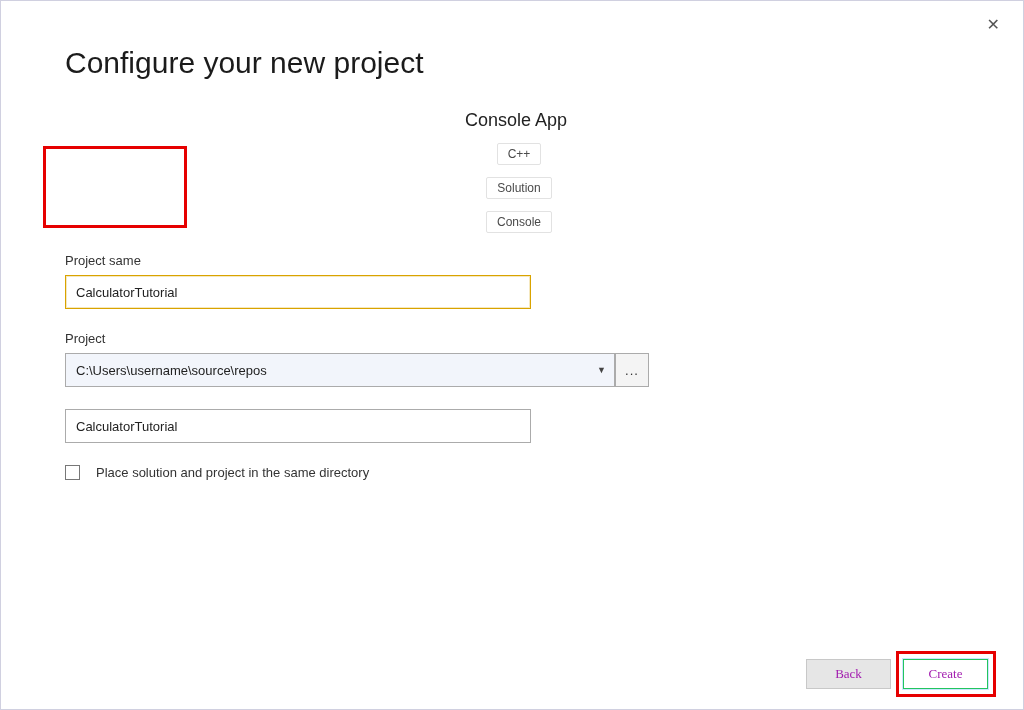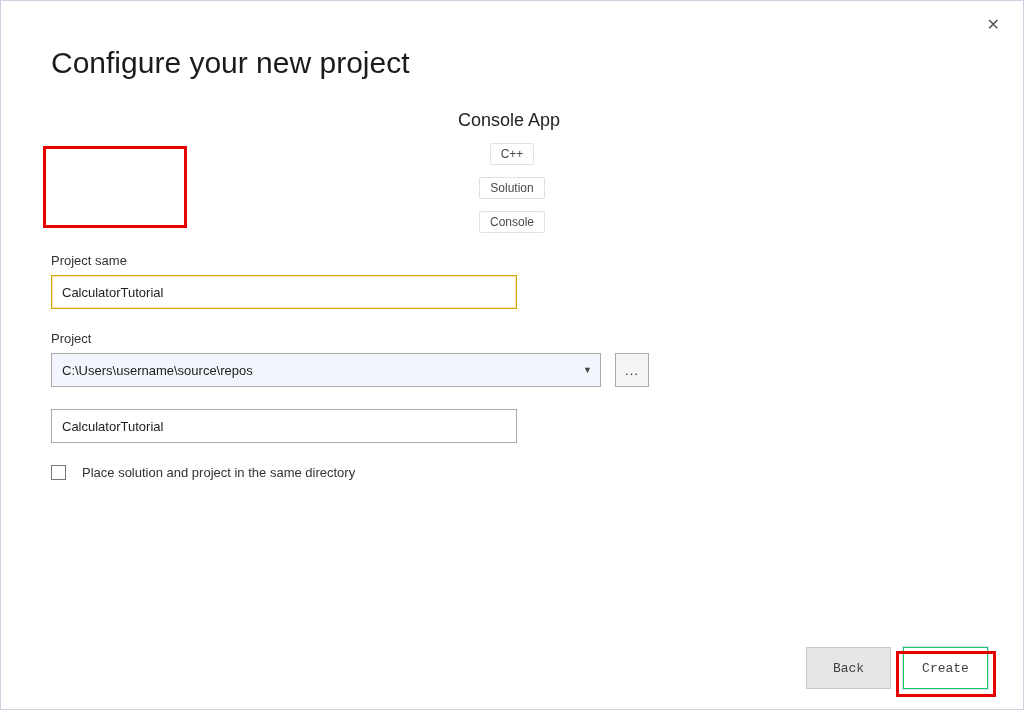--- a/index.html
+++ b/index.html
@@ -15,21 +15,21 @@
       position: absolute;
       top: 10px;
       right: 15px;
       font-size: 16px;
       color: #555;
       cursor: pointer;
       padding: 4px 8px;
       font-family: Arial, sans-serif;
     }
     .content {
-      padding: 45px 50px 0 50px;
+      padding: 45px 50px 0 64px;
     }
     h1.title {
       font-size: 30px;
       font-weight: 400;
       color: #1b1b1b;
       margin-bottom: 30px;
     }
     .template-row {
       display: flex;
       align-items: center;
@@ -84,21 +84,20 @@
       background: #fff;
     }
     .text-input.focused {
       border: 1px solid #d9a300;
       box-shadow: 0 0 0 1px rgba(217,163,0,0.25) inset;
       outline: none;
       caret-color: #000;
     }
     .location-row {
       display: flex;
-      gap: 14px;
       align-items: center;
     }
     .combo {
       width: 550px;
       height: 34px;
       border: 1px solid #ababab;
       display: flex;
       align-items: center;
       justify-content: space-between;
       padding: 0 8px 0 10px;
@@ -137,27 +136,27 @@
     .chk-label { font-size: 13px; color: #333; }
     .footer {
       position: absolute;
       bottom: 20px;
       right: 35px;
       display: flex;
       gap: 12px;
     }
     .btn {
       width: 85px;
-      height: 42px;
+      height: 30px;
       border: 1px solid #c8c8c8;
       background: #e6e6e6;
       font-size: 13px;
-      color: #404040;
-      cursor: pointer;
-      font-family: Liberation Mono, monospace;
+      color: #a21caf;
+      cursor: pointer;
+      font-family: Liberation Serif, serif;
     }
     .btn.primary {
       background: #fff;
       border: 1px solid #22c55e;
       box-shadow: 0 0 0 1px rgba(51,153,255,0.25);
     }
     
     .hl-box {
       position: absolute;
       border: 3px solid #e60000;

